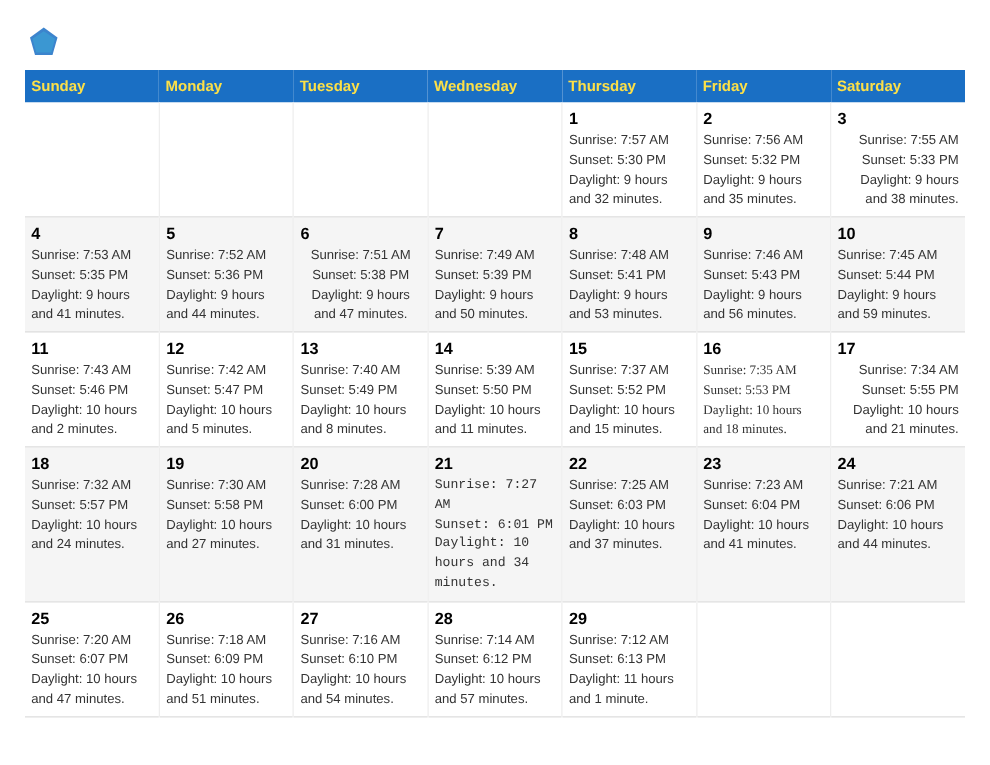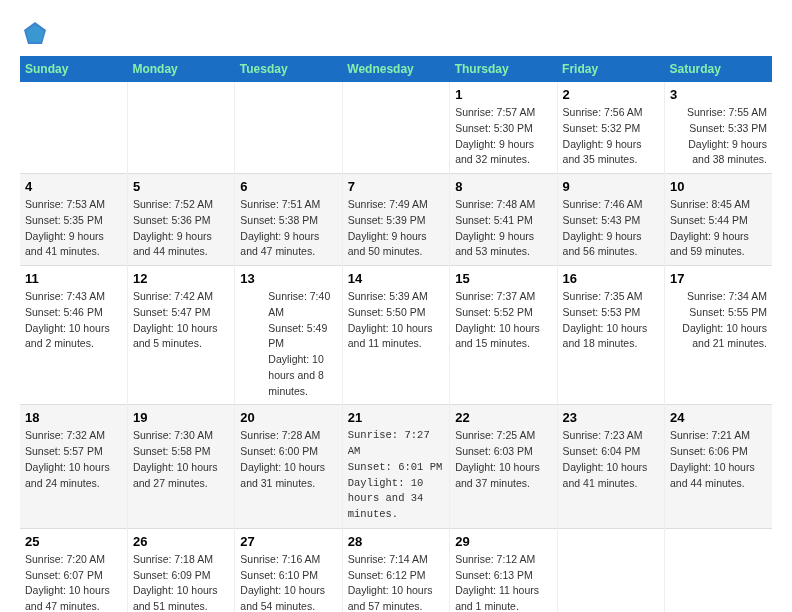--- a/index.html
+++ b/index.html
@@ -32,21 +32,21 @@
       font-size: 16px;
       color: #555;
     }
     table {
       width: 100%;
       border-collapse: collapse;
       font-size: 11px;
     }
     thead th {
       background-color: #1a6fc4;
-      color: #86efac;
+      color: #fde047;
       text-align: left;
       padding: 6px 5px;
       font-size: 12px;
       font-weight: bold;
     }
     tbody tr {
       border-bottom: 1px solid #ddd;
     }
     tbody td {
       vertical-align: top;
@@ -145,21 +145,21 @@
 Daylight: 9 hours and 41 minutes.</div>
         </td>
         <td>
           <span class="day-num">5</span>
           <div class="day-info" style="white-space: pre-line;">Sunrise: 7:52 AM
 Sunset: 5:36 PM
 Daylight: 9 hours and 44 minutes.</div>
         </td>
         <td>
           <span class="day-num">6</span>
-          <div class="day-info" style="white-space: pre-line;">Sunrise: 7:51 AM
+          <div class="day-info" style="white-space: pre-line; text-align: center;">Sunrise: 7:51 AM
 Sunset: 5:38 PM
 Daylight: 9 hours and 47 minutes.</div>
         </td>
         <td>
           <span class="day-num">7</span>
           <div class="day-info" style="white-space: pre-line;">Sunrise: 7:49 AM
 Sunset: 5:39 PM
 Daylight: 9 hours and 50 minutes.</div>
         </td>
         <td>
@@ -169,59 +169,59 @@
 Daylight: 9 hours and 53 minutes.</div>
         </td>
         <td>
           <span class="day-num">9</span>
           <div class="day-info" style="white-space: pre-line;">Sunrise: 7:46 AM
 Sunset: 5:43 PM
 Daylight: 9 hours and 56 minutes.</div>
         </td>
         <td>
           <span class="day-num">10</span>
-          <div class="day-info" style="white-space: pre-line;">Sunrise: 8:45 AM
+          <div class="day-info" style="white-space: pre-line;">Sunrise: 7:45 AM
 Sunset: 5:44 PM
 Daylight: 9 hours and 59 minutes.</div>
         </td>
       </tr>
       <tr>
         <td>
           <span class="day-num">11</span>
           <div class="day-info" style="white-space: pre-line;">Sunrise: 7:43 AM
 Sunset: 5:46 PM
 Daylight: 10 hours and 2 minutes.</div>
         </td>
         <td>
           <span class="day-num">12</span>
           <div class="day-info" style="white-space: pre-line;">Sunrise: 7:42 AM
 Sunset: 5:47 PM
 Daylight: 10 hours and 5 minutes.</div>
         </td>
         <td>
           <span class="day-num">13</span>
-          <div class="day-info" style="white-space: pre-line; margin-left: 28px;">Sunrise: 7:40 AM
+          <div class="day-info" style="white-space: pre-line;">Sunrise: 7:40 AM
 Sunset: 5:49 PM
 Daylight: 10 hours and 8 minutes.</div>
         </td>
         <td>
           <span class="day-num">14</span>
           <div class="day-info" style="white-space: pre-line;">Sunrise: 5:39 AM
 Sunset: 5:50 PM
 Daylight: 10 hours and 11 minutes.</div>
         </td>
         <td>
           <span class="day-num">15</span>
           <div class="day-info" style="white-space: pre-line;">Sunrise: 7:37 AM
 Sunset: 5:52 PM
 Daylight: 10 hours and 15 minutes.</div>
         </td>
         <td>
           <span class="day-num">16</span>
-          <div class="day-info" style="white-space: pre-line;">Sunrise: 7:35 AM
+          <div class="day-info" style="white-space: pre-line; font-family: Liberation Serif, serif;">Sunrise: 7:35 AM
 Sunset: 5:53 PM
 Daylight: 10 hours and 18 minutes.</div>
         </td>
         <td>
           <span class="day-num">17</span>
           <div class="day-info" style="white-space: pre-line; text-align: right;">Sunrise: 7:34 AM
 Sunset: 5:55 PM
 Daylight: 10 hours and 21 minutes.</div>
         </td>
       </tr>

